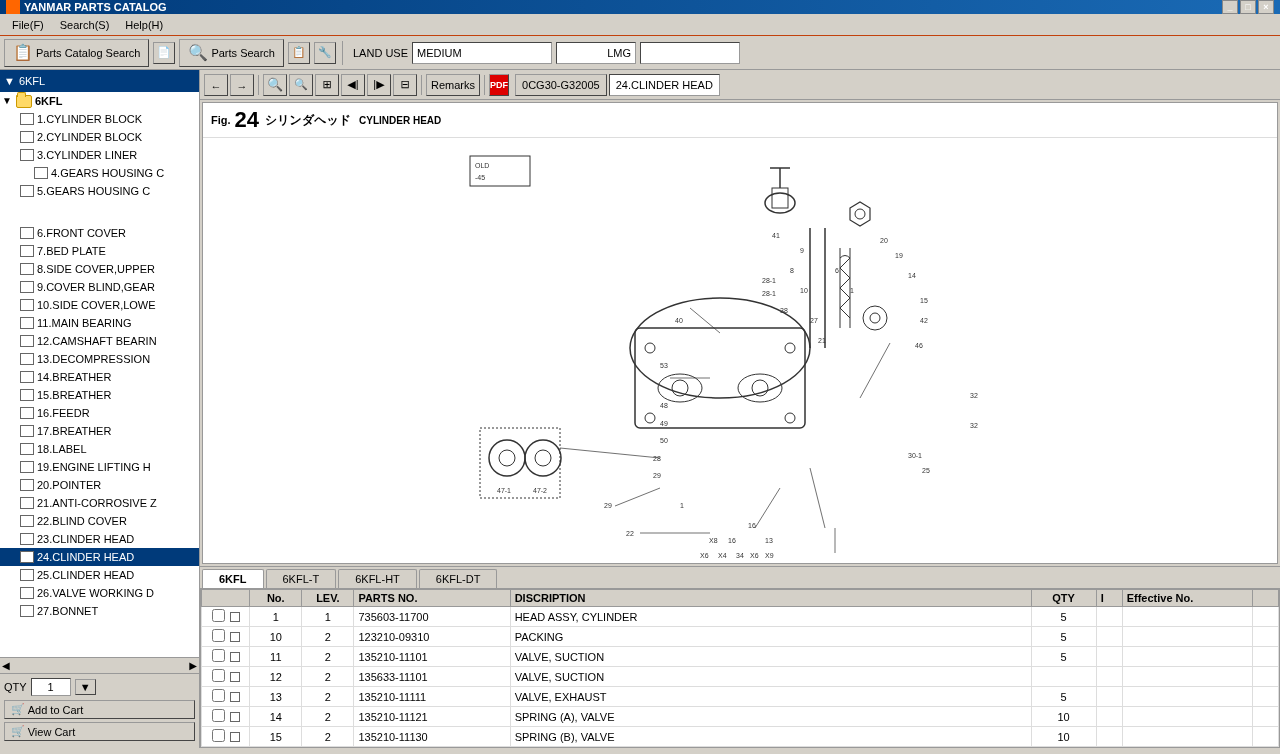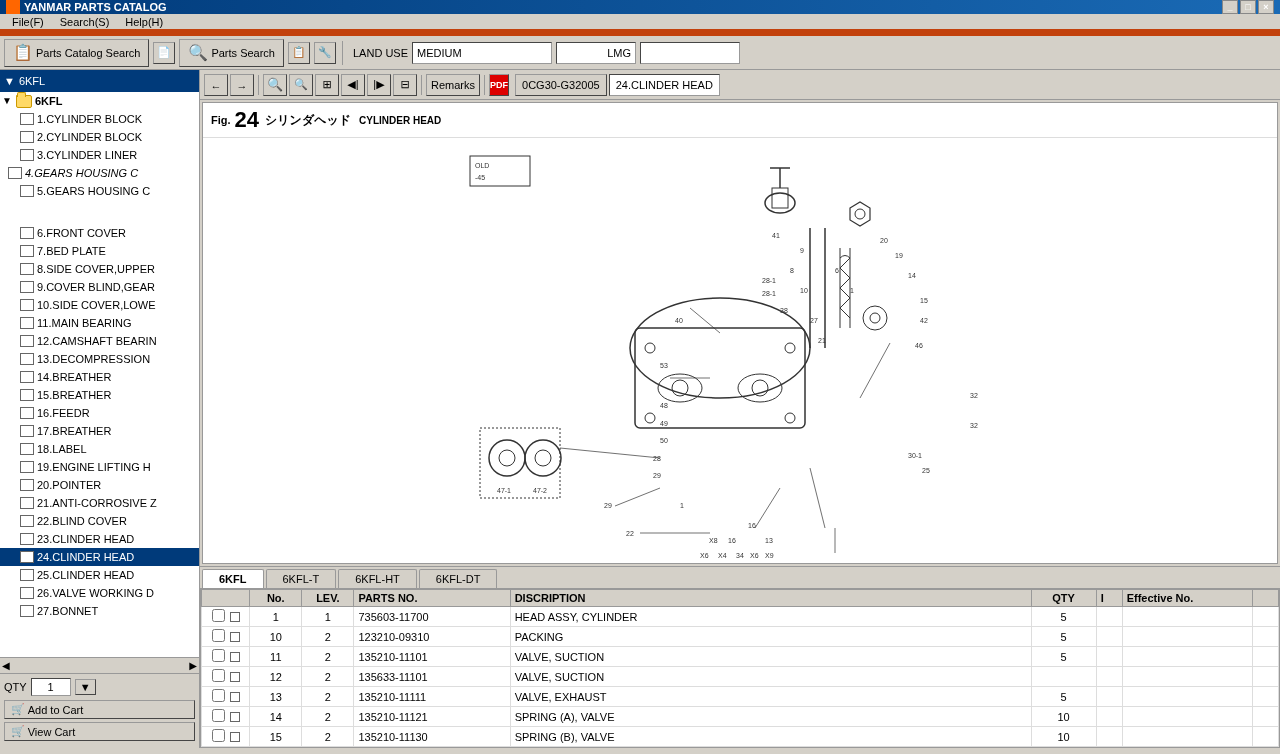--- a/index.html
+++ b/index.html
@@ -19,21 +19,21 @@
     }
     .title-bar-icon { width: 14px; height: 14px; margin-right: 4px; background: #ff6600; display: inline-block; }
     .title-bar-controls { margin-left: auto; display: flex; gap: 2px; }
     .title-btn {
       width: 16px; height: 14px; background: #d4d0c8; border: 1px solid #888;
       display: flex; align-items: center; justify-content: center; font-size: 9px; cursor: pointer;
     }
 
     
     .menu-bar {
-      background: #d4d0c8; border-bottom: 7px solid #c2410c; height: 22px;
+      background: #d4d0c8; border-bottom: 1px solid #c2410c; height: 22px;
       display: flex; align-items: center; padding: 0 4px;
     }
     .menu-item { padding: 2px 8px; cursor: pointer; font-size: 11px; }
 
     
     .toolbar {
       background: #d4d0c8; border-bottom: 1px solid #999; height: 34px;
       display: flex; align-items: center; padding: 2px 4px; gap: 4px;
     }
     .toolbar-btn {
@@ -196,21 +196,21 @@
     <div class="sidebar-header">
       <span style="cursor:pointer;">▼</span>
       <span>6KFL</span>
     </div>
     <div class="sidebar-tree" id="sidebar-tree">
 
     <div class="tree-item tree-root"><span style="margin-right:4px;font-size:10px;">▼</span><span class="folder-icon"></span>&nbsp;6KFL</div>
         <div class="tree-item" style="padding-left: 20px;"><span style="display:inline-block;width:14px;height:12px;background:#fff;border:1px solid #666;margin-right:3px;font-size:7px;flex-shrink:0;"></span>1.CYLINDER BLOCK</div>
         <div class="tree-item" style="padding-left: 20px;"><span style="display:inline-block;width:14px;height:12px;background:#fff;border:1px solid #666;margin-right:3px;font-size:7px;flex-shrink:0;"></span>2.CYLINDER BLOCK</div>
         <div class="tree-item" style="padding-left: 20px;"><span style="display:inline-block;width:14px;height:12px;background:#fff;border:1px solid #666;margin-right:3px;font-size:7px;flex-shrink:0;"></span>3.CYLINDER LINER</div>
-        <div class="tree-item" style="padding-left: 8px; font-style: italic;"><span style="display:inline-block;width:14px;height:12px;background:#fff;border:1px solid #666;margin-right:3px;font-size:7px;flex-shrink:0;"></span>4.GEARS HOUSING C</div>
+        <div class="tree-item" style="padding-left: 34px;"><span style="display:inline-block;width:14px;height:12px;background:#fff;border:1px solid #666;margin-right:3px;font-size:7px;flex-shrink:0;"></span>4.GEARS HOUSING C</div>
         <div class="tree-item" style="padding-left: 20px;"><span style="display:inline-block;width:14px;height:12px;background:#fff;border:1px solid #666;margin-right:3px;font-size:7px;flex-shrink:0;"></span>5.GEARS HOUSING C</div>
         <div class="tree-item" style="padding-left: 20px; margin-top: 24px;"><span style="display:inline-block;width:14px;height:12px;background:#fff;border:1px solid #666;margin-right:3px;font-size:7px;flex-shrink:0;"></span>6.FRONT COVER</div>
         <div class="tree-item" style="padding-left: 20px;"><span style="display:inline-block;width:14px;height:12px;background:#fff;border:1px solid #666;margin-right:3px;font-size:7px;flex-shrink:0;"></span>7.BED PLATE</div>
         <div class="tree-item" style="padding-left: 20px;"><span style="display:inline-block;width:14px;height:12px;background:#fff;border:1px solid #666;margin-right:3px;font-size:7px;flex-shrink:0;"></span>8.SIDE COVER,UPPER</div>
         <div class="tree-item" style="padding-left: 20px;"><span style="display:inline-block;width:14px;height:12px;background:#fff;border:1px solid #666;margin-right:3px;font-size:7px;flex-shrink:0;"></span>9.COVER BLIND,GEAR</div>
         <div class="tree-item" style="padding-left: 20px;"><span style="display:inline-block;width:14px;height:12px;background:#fff;border:1px solid #666;margin-right:3px;font-size:7px;flex-shrink:0;"></span>10.SIDE COVER,LOWE</div>
         <div class="tree-item" style="padding-left: 20px; text-align: right;"><span style="display:inline-block;width:14px;height:12px;background:#fff;border:1px solid #666;margin-right:3px;font-size:7px;flex-shrink:0;"></span>11.MAIN BEARING</div>
         <div class="tree-item" style="padding-left: 20px;"><span style="display:inline-block;width:14px;height:12px;background:#fff;border:1px solid #666;margin-right:3px;font-size:7px;flex-shrink:0;"></span>12.CAMSHAFT BEARIN</div>
         <div class="tree-item" style="padding-left: 20px;"><span style="display:inline-block;width:14px;height:12px;background:#fff;border:1px solid #666;margin-right:3px;font-size:7px;flex-shrink:0;"></span>13.DECOMPRESSION</div>
         <div class="tree-item" style="padding-left: 20px;"><span style="display:inline-block;width:14px;height:12px;background:#fff;border:1px solid #666;margin-right:3px;font-size:7px;flex-shrink:0;"></span>14.BREATHER</div>

